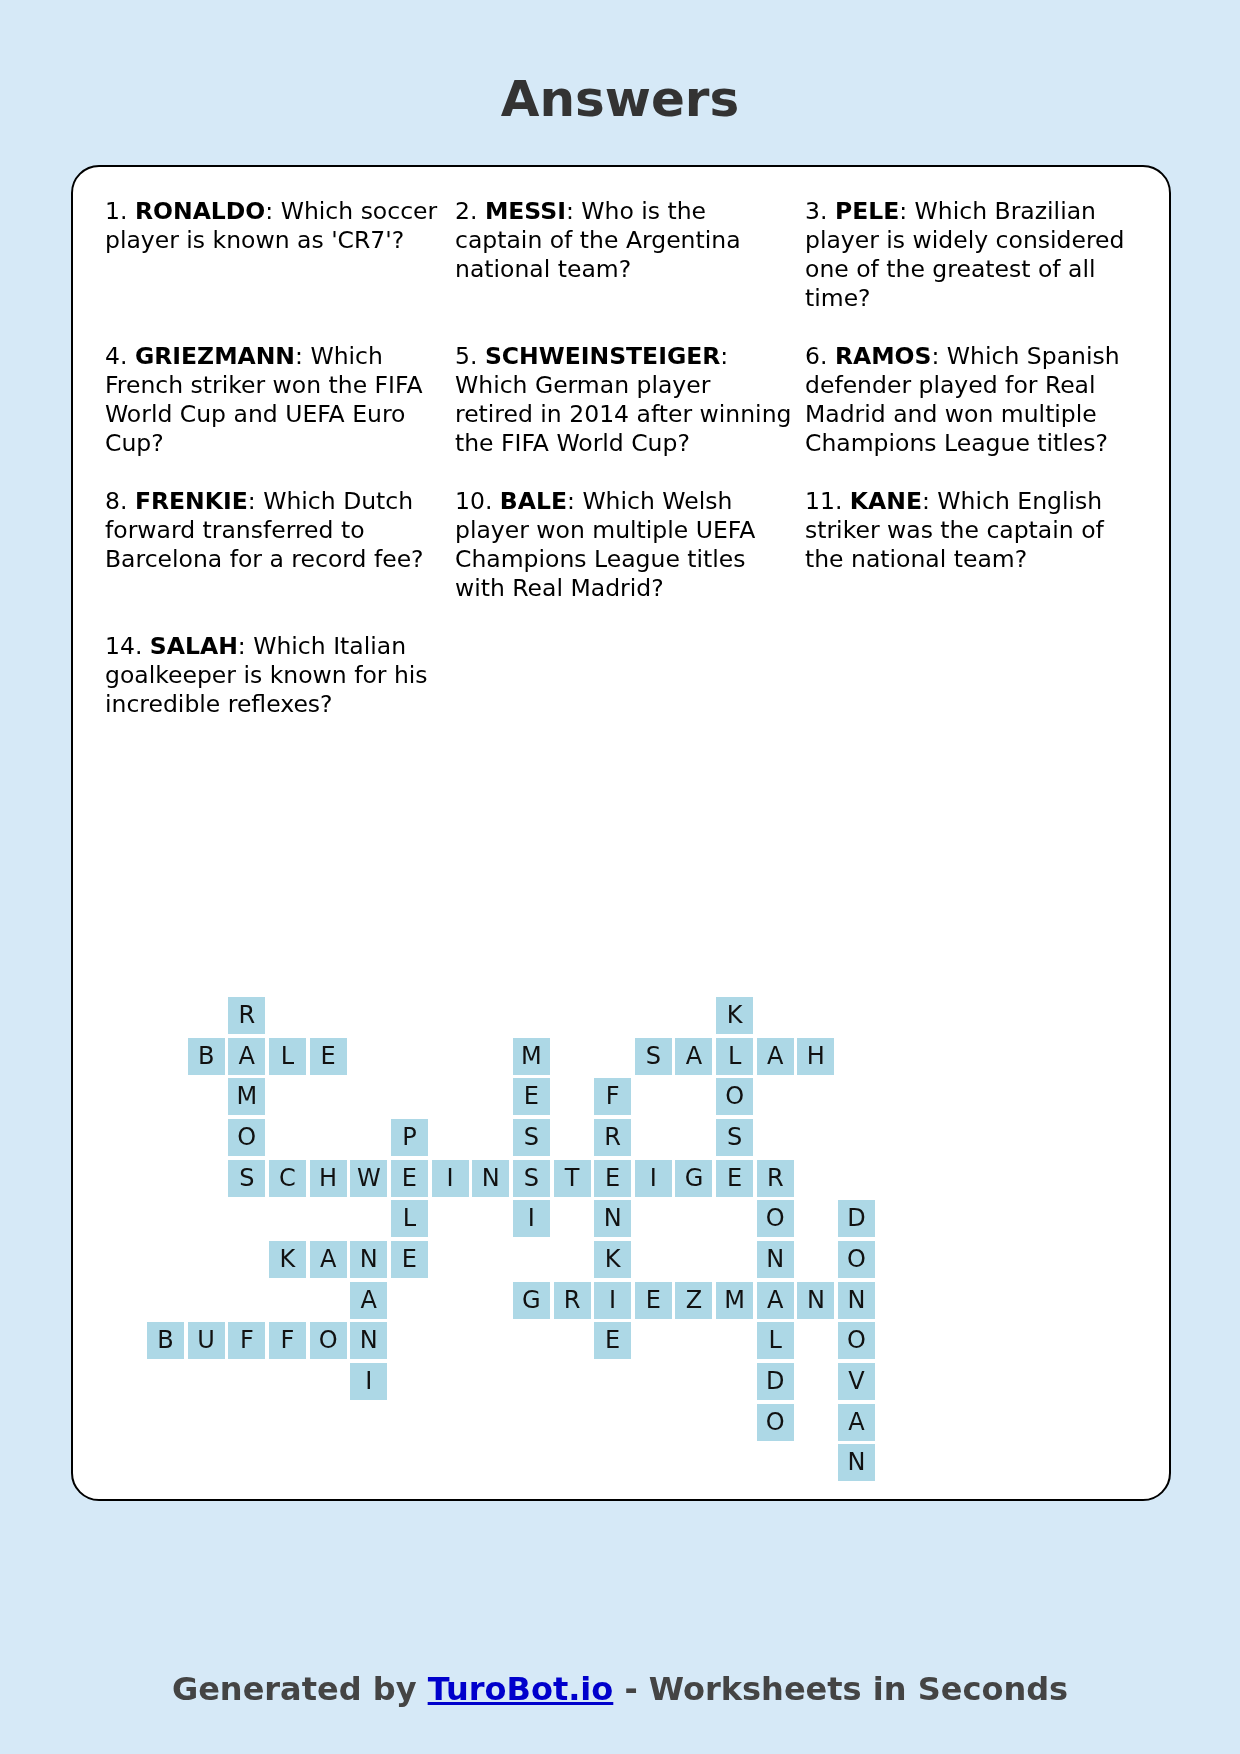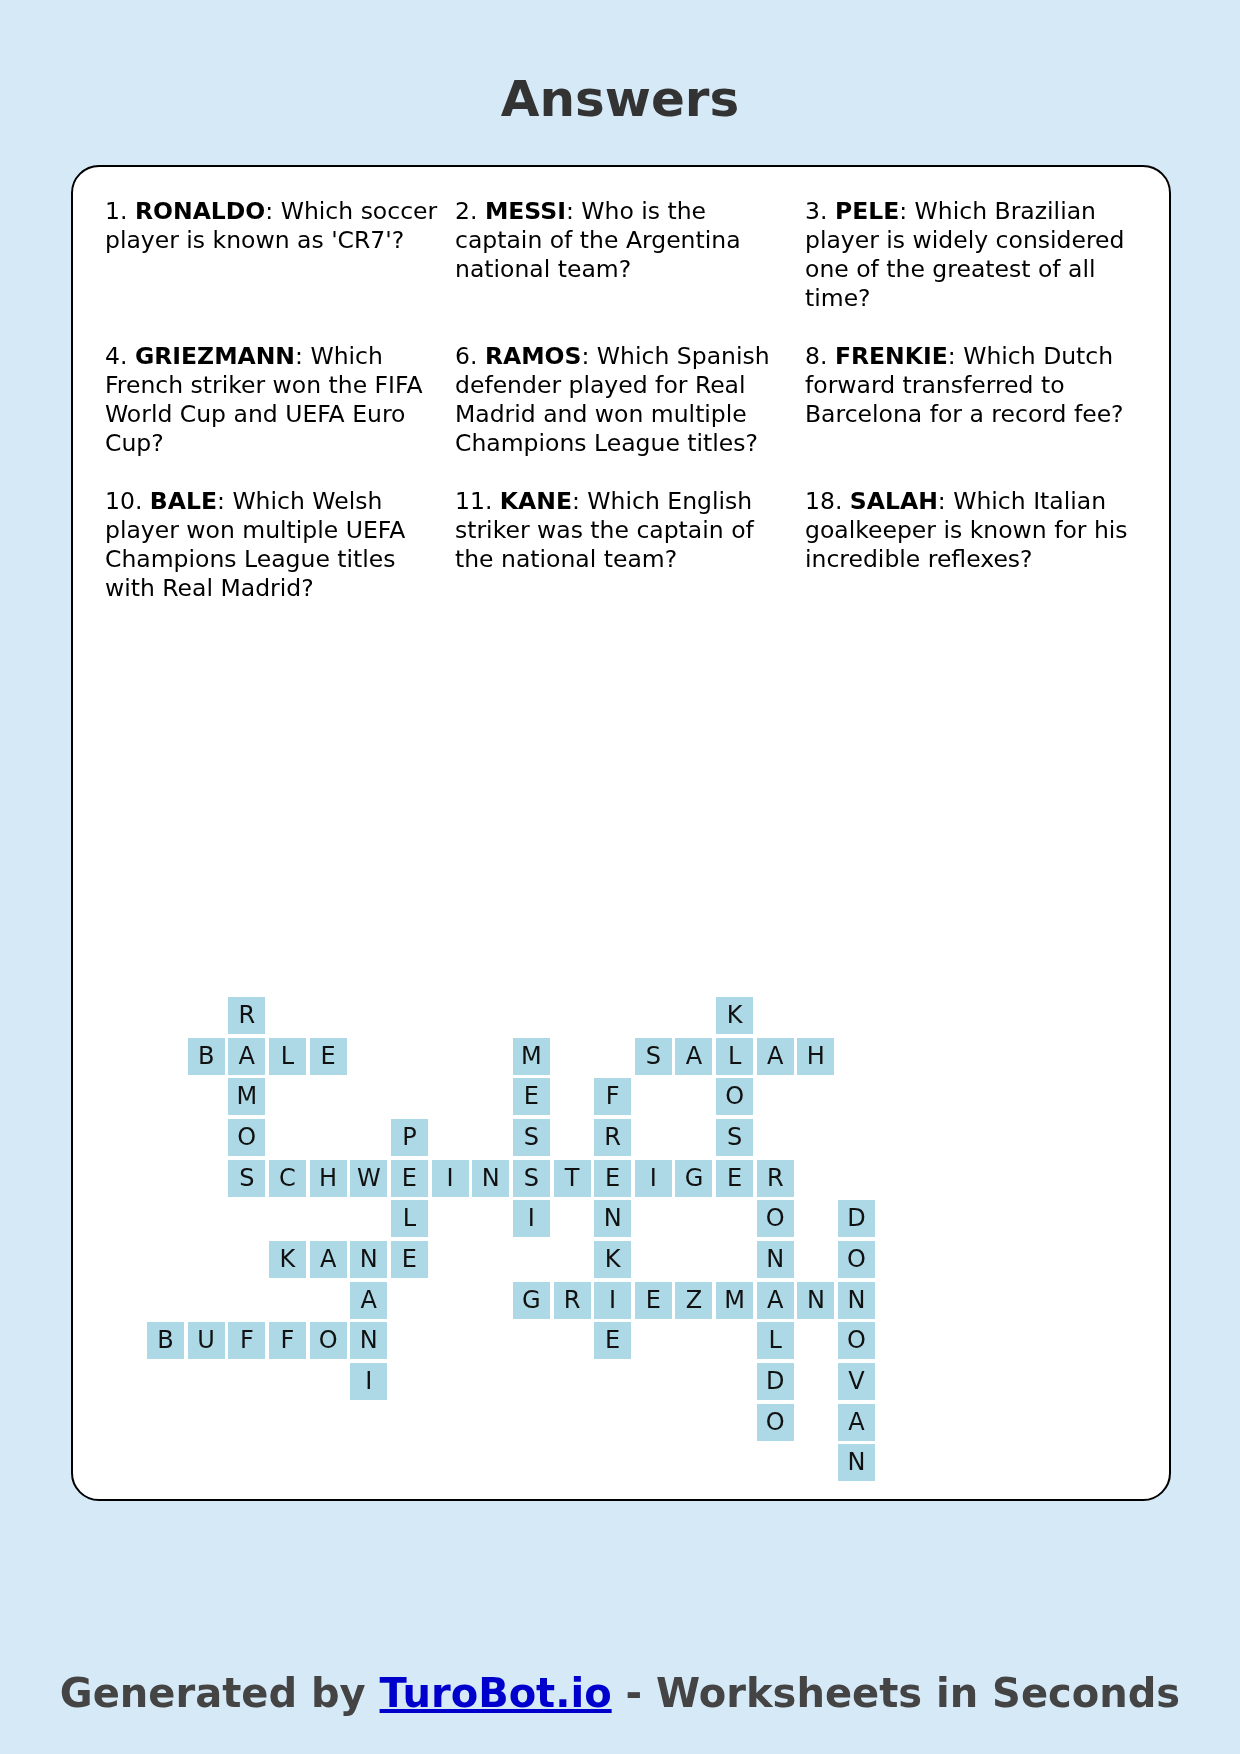--- a/index.html
+++ b/index.html
@@ -25,40 +25,41 @@
     font-size:23.5px; line-height:29px; color:#000; padding-right:12px;
   }
   .clue b { font-weight:bold; }
   .grid { position:absolute; left:0; top:0; }
   .cell {
     position:absolute; width:37px; height:37px; background:#add8e6;
     font-size:24px; line-height:37px; text-align:center; color:#111;
   }
   .footer {
     position:absolute; left:0; top:1670px; width:1240px; text-align:center;
-    font-size:40px; font-weight:bold; color:#444;
+    font-size:32px; font-weight:bold; color:#444;
   }
   .footer a { color:#0000cc; text-decoration:underline; }
 </style>
 </head>
 <body>
 
 <h1 class="title">Answers</h1>
 
 <div class="panel">
   <div class="clues" id="clues">
       <div class="clue"><span>1.</span> <b>RONALDO</b><span>: Which soccer player is known as 'CR7'?</span></div>
       <div class="clue"><span>2.</span> <b>MESSI</b><span>: Who is the captain of the Argentina national team?</span></div>
       <div class="clue"><span>3.</span> <b>PELE</b><span>: Which Brazilian player is widely considered one of the greatest of all time?</span></div>
       <div class="clue"><span>4.</span> <b>GRIEZMANN</b><span>: Which French striker won the FIFA World Cup and UEFA Euro Cup?</span></div>
+      <div class="clue"><span>5.</span> <b>SCHWEINSTEIGER</b><span>: Which German player retired in 2014 after winning the FIFA World Cup?</span></div>
       <div class="clue"><span>6.</span> <b>RAMOS</b><span>: Which Spanish defender played for Real Madrid and won multiple Champions League titles?</span></div>
       <div class="clue"><span>8.</span> <b>FRENKIE</b><span>: Which Dutch forward transferred to Barcelona for a record fee?</span></div>
       <div class="clue"><span>10.</span> <b>BALE</b><span>: Which Welsh player won multiple UEFA Champions League titles with Real Madrid?</span></div>
       <div class="clue"><span>11.</span> <b>KANE</b><span>: Which English striker was the captain of the national team?</span></div>
-      <div class="clue"><span>18.</span> <b>SALAH</b><span>: Which Italian goalkeeper is known for his incredible reflexes?</span></div>
+      <div class="clue"><span>14.</span> <b>SALAH</b><span>: Which Italian goalkeeper is known for his incredible reflexes?</span></div>
     </div>
   <div class="grid" id="grid">
       <div class="cell" style="left: 155.3px; top: 830px; background: rgb(173, 216, 230);">R</div>
       <div class="cell" style="left: 155.3px; top: 870.65px; background: rgb(173, 216, 230);">A</div>
       <div class="cell" style="left: 155.3px; top: 911.3px; background: rgb(173, 216, 230);">M</div>
       <div class="cell" style="left: 155.3px; top: 951.95px; background: rgb(173, 216, 230);">O</div>
       <div class="cell" style="left: 155.3px; top: 992.6px; background: rgb(173, 216, 230);">S</div>
       <div class="cell" style="left: 114.65px; top: 870.65px; background: rgb(173, 216, 230);">B</div>
       <div class="cell" style="left: 195.95px; top: 870.65px; background: rgb(173, 216, 230);">L</div>
       <div class="cell" style="left: 236.6px; top: 870.65px; background: rgb(173, 216, 230);">E</div>

